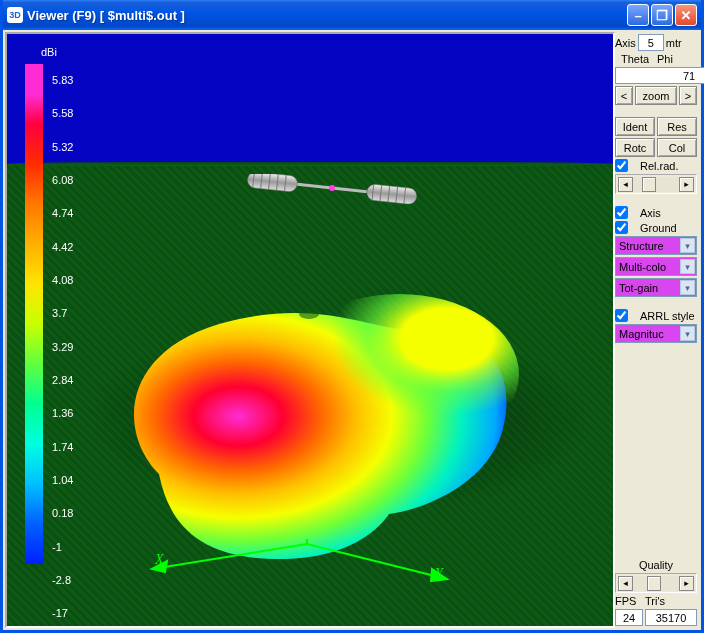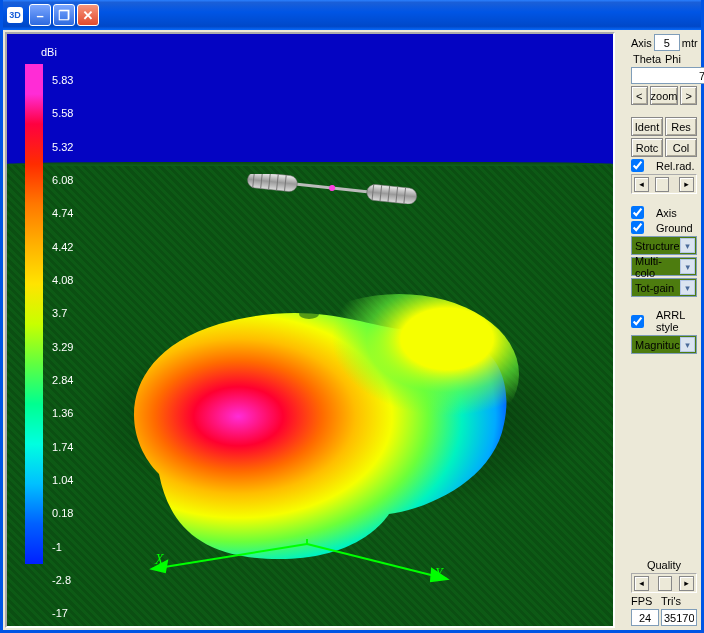--- a/index.html
+++ b/index.html
@@ -79,37 +79,37 @@
 
 .axis-arrow { position:absolute; stroke:#00ff00; stroke-width:2; fill:none; }
 .axis-text { position:absolute; color:#00ff00; font-size:14px; font-family:serif; font-style:italic; }
 
 .pattern { position:absolute; left:92px; top:260px; width:430px; height:280px; }
 
 .antenna { position:absolute; left:230px; top:140px; width:190px; height:30px; }
 
 
 .sidebar {
-  width: 86px; padding: 4px 4px 4px 16px; font-size: 11px;
+  width: 86px; padding: 4px 4px 4px 0; font-size: 11px;
   display:flex; flex-direction:column; gap:2px;
 }
 .row { display:flex; gap:2px; align-items:center; }
 .sidebar label, .sidebar span.lbl { font-size:11px; }
 .inp {
   border:1px solid #7f9db9; background:#fff; font-size:11px;
   padding:1px 2px; text-align:center; height:17px;
 }
 .btn {
   border:1px solid #888; background:#ece9d8; font-size:11px;
   height:19px; display:flex; align-items:center; justify-content:center;
   cursor:pointer;
   box-shadow: inset 1px 1px 0 #fff, inset -1px -1px 0 #aca899;
 }
 .sel {
-  border:1px solid #7f9db9; background:#4d7c0f; font-size:11px; height:19px;
+  border:1px solid #7f9db9; background:#d946ef; font-size:11px; height:19px;
   display:flex; align-items:center; justify-content:space-between; padding:0 1px 0 3px;
   cursor:pointer;
 }
 .sel .dd { width:15px; height:15px; background:#dbe4f0; border:1px solid #b4c7e7; display:flex;align-items:center;justify-content:center;font-size:9px;color:#4a6a99; }
 .chk { display:flex; align-items:center; gap:12px; }
 .chk input { width:13px; height:13px; }
 .slider {
   height:20px; border:1px inset #fff; background:#ece9d8;
   display:flex; align-items:center; padding:0 2px; gap:0;
 }
@@ -124,20 +124,21 @@
 .fps-row .inp { width:28px; }
 .spacer { flex:1; }
 </style>
 </head>
 <body>
 
 <div class="window">
 
   <div class="titlebar">
     <div class="icon3d">3D</div>
+    <div class="title">Viewer (F9)     [  $multi$.out  ]</div>
     <div class="tbtn">–</div>
     <div class="tbtn">❐</div>
     <div class="tbtn close">✕</div>
   </div>
 
   <div class="client">
 
     <div class="viewport">
       <div class="sky"></div>
       <div class="ground"></div>

